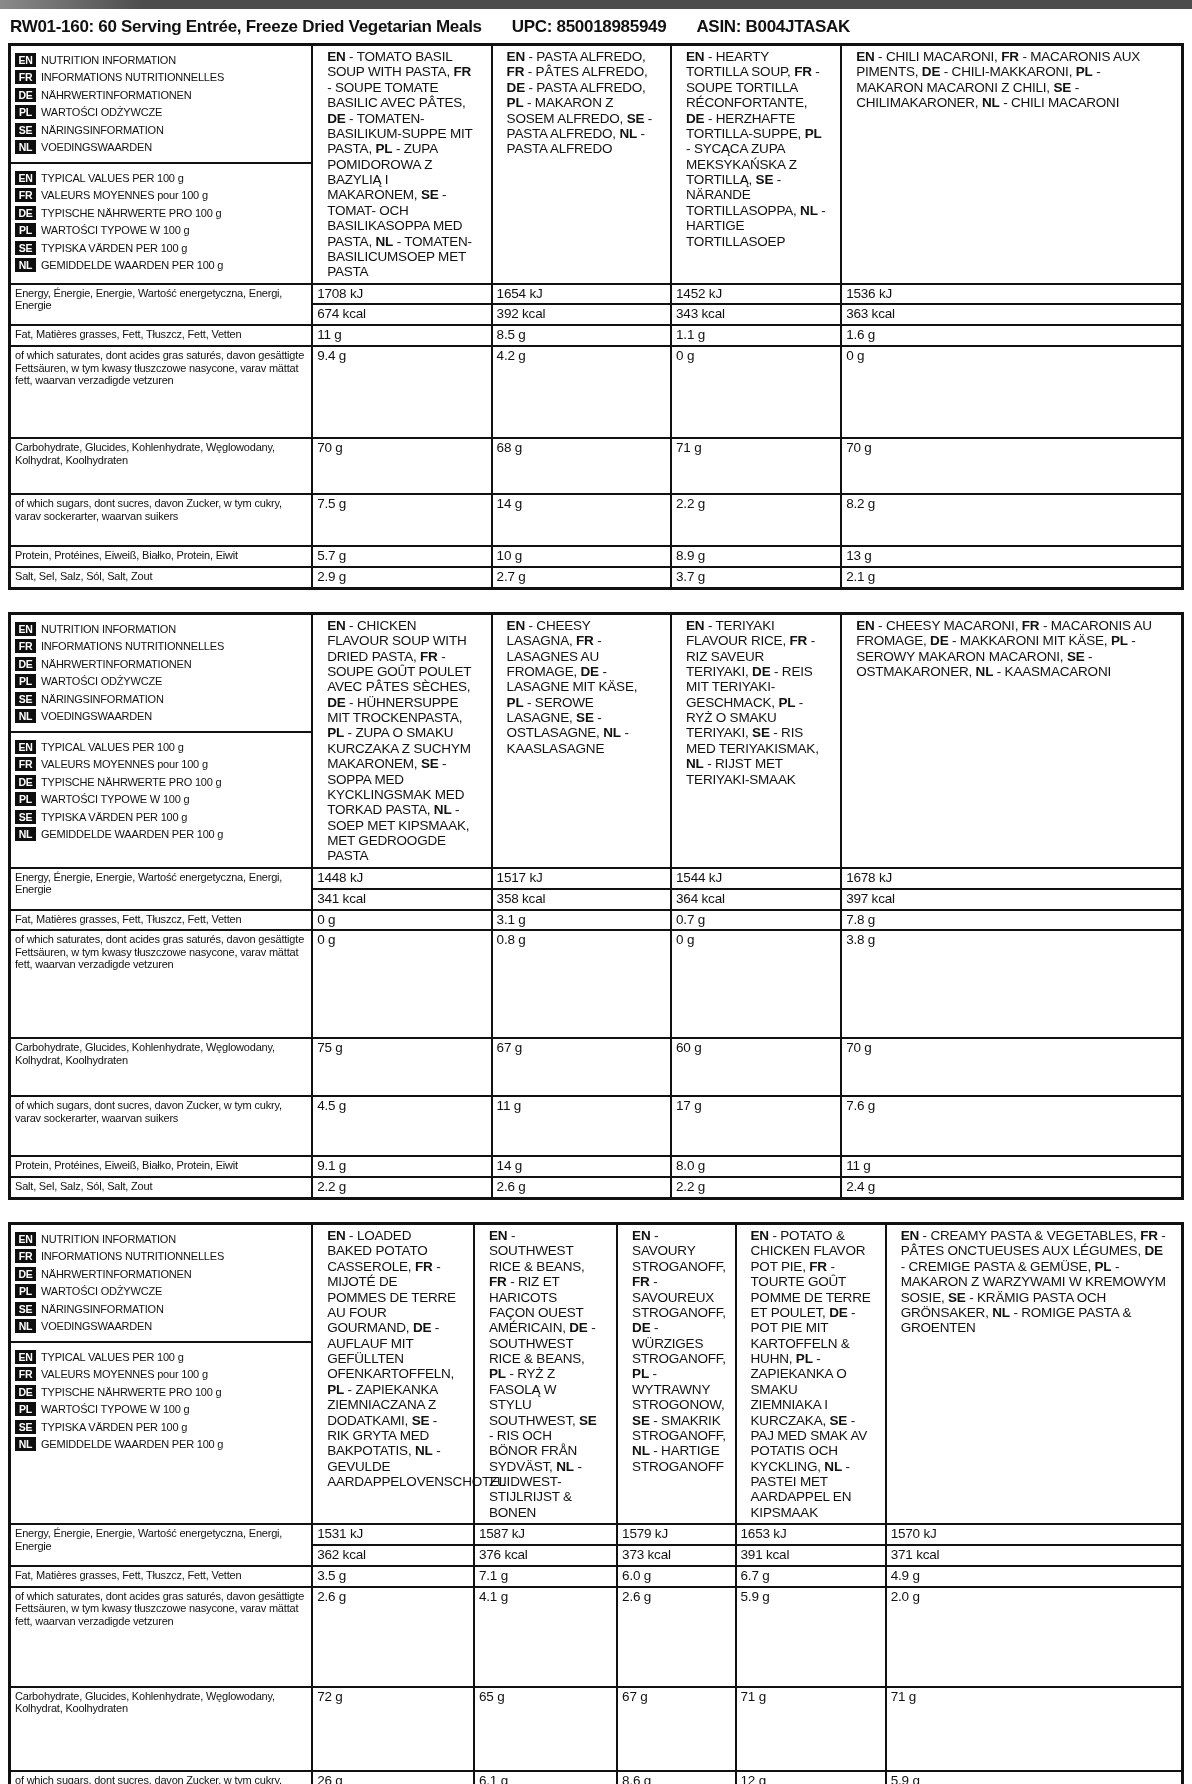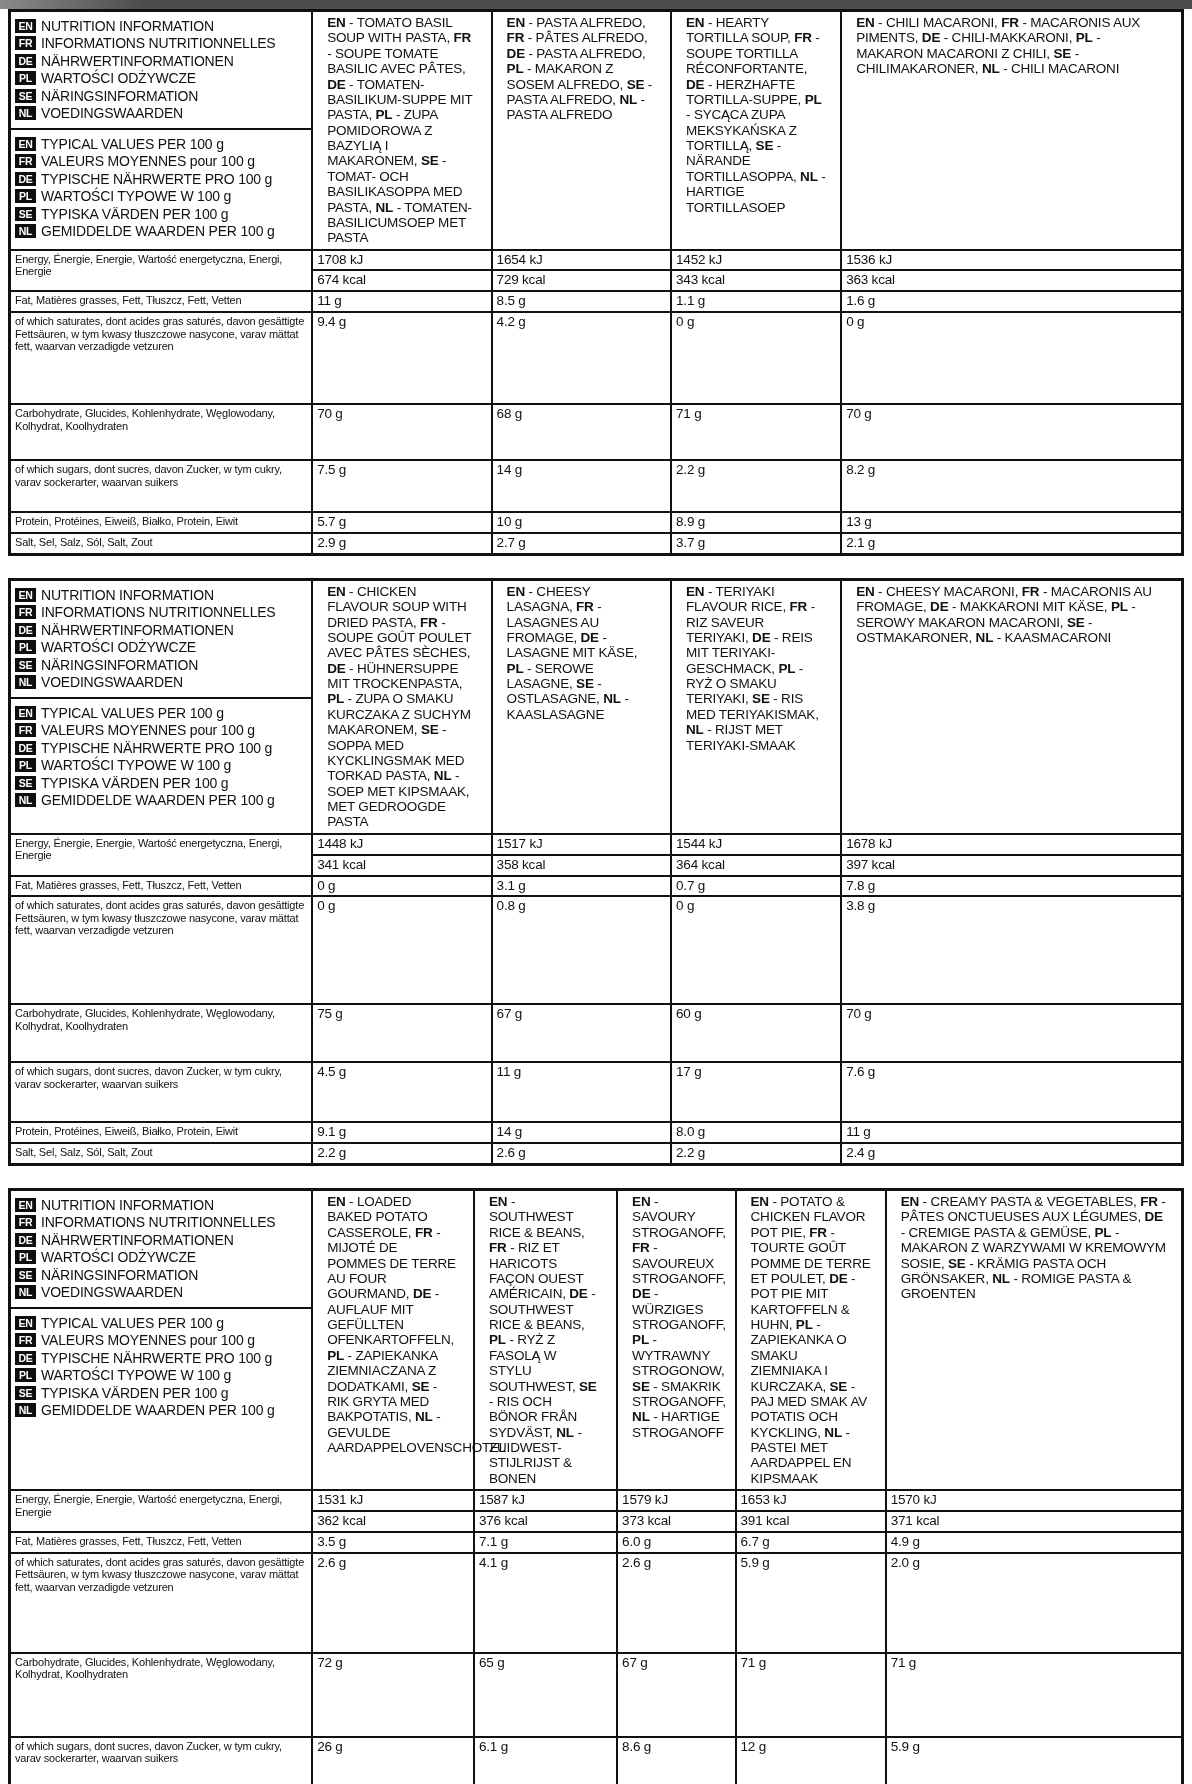--- a/index.html
+++ b/index.html
@@ -12,32 +12,35 @@
   #hdr{padding:8px 10px 6px 10px;font-size:17px;font-weight:bold;letter-spacing:-0.3px;}
   #hdr span{margin-right:30px;}
   #tables{margin:0 8px;}
   table.ntable{width:100%;border-collapse:collapse;border:3px solid #111;margin-bottom:22px;table-layout:fixed;}
   table.ntable td{border:2px solid #111;vertical-align:top;background:#fff;}
   td.lhead{padding:0;}
   .lblock{padding:5px 4px 6px 4px;}
   .lhr{border-top:2px solid #111;height:0;}
   .tagline{display:flex;align-items:center;gap:5px;height:17.5px;}
   .tag{background:#0e0e0e;color:#fff;font-weight:bold;font-size:10.5px;width:21px;height:14px;line-height:14px;text-align:center;flex:none;}
-  .tagtext{font-size:14px;white-space:nowrap;}
+  .tagtext{font-size:11px;white-space:nowrap;}
   td.meal{padding:3px 14px;font-size:13.5px;line-height:1.14;}
   td.meal b{font-weight:bold;}
   td.rlab{padding:2px 4px;font-size:11px;line-height:1.13;}
   td.vcell{padding:2px 4px;font-size:13.5px;line-height:1.1;}
 </style>
 </head>
 <body>
 
 <div id="page">
   <div id="topstrip"></div>
 
+  <div id="hdr">
+    <span>RW01-160: 60 Serving Entrée, Freeze Dried Vegetarian Meals</span><span>UPC: 850018985949</span><span>ASIN: B004JTASAK</span>
+  </div>
 
   <div id="tables">
       <table class="ntable">
         <colgroup>
           <col style="width: 25.8%;">
           <col style="width: 15.3%;">
           <col style="width: 15.3%;">
           <col style="width: 14.5%;">
           <col style="width: 29.1%;">
         </colgroup>
@@ -105,21 +108,21 @@
           </tr>
           <tr>
             <td class="rlab" rowspan="2">Energy, Énergie, Energie, Wartość energetyczna, Energi, Energie</td>
             <td class="vcell">1708 kJ</td>
             <td class="vcell">1654 kJ</td>
             <td class="vcell">1452 kJ</td>
             <td class="vcell">1536 kJ</td>
           </tr>
           <tr>
             <td class="vcell">674 kcal</td>
-            <td class="vcell">729 kcal</td>
+            <td class="vcell">392 kcal</td>
             <td class="vcell">343 kcal</td>
             <td class="vcell">363 kcal</td>
           </tr>
           <tr>
             <td class="rlab">Fat, Matières grasses, Fett, Tłuszcz, Fett, Vetten</td>
             <td class="vcell">11 g</td>
             <td class="vcell">8.5 g</td>
             <td class="vcell">1.1 g</td>
             <td class="vcell">1.6 g</td>
           </tr>

